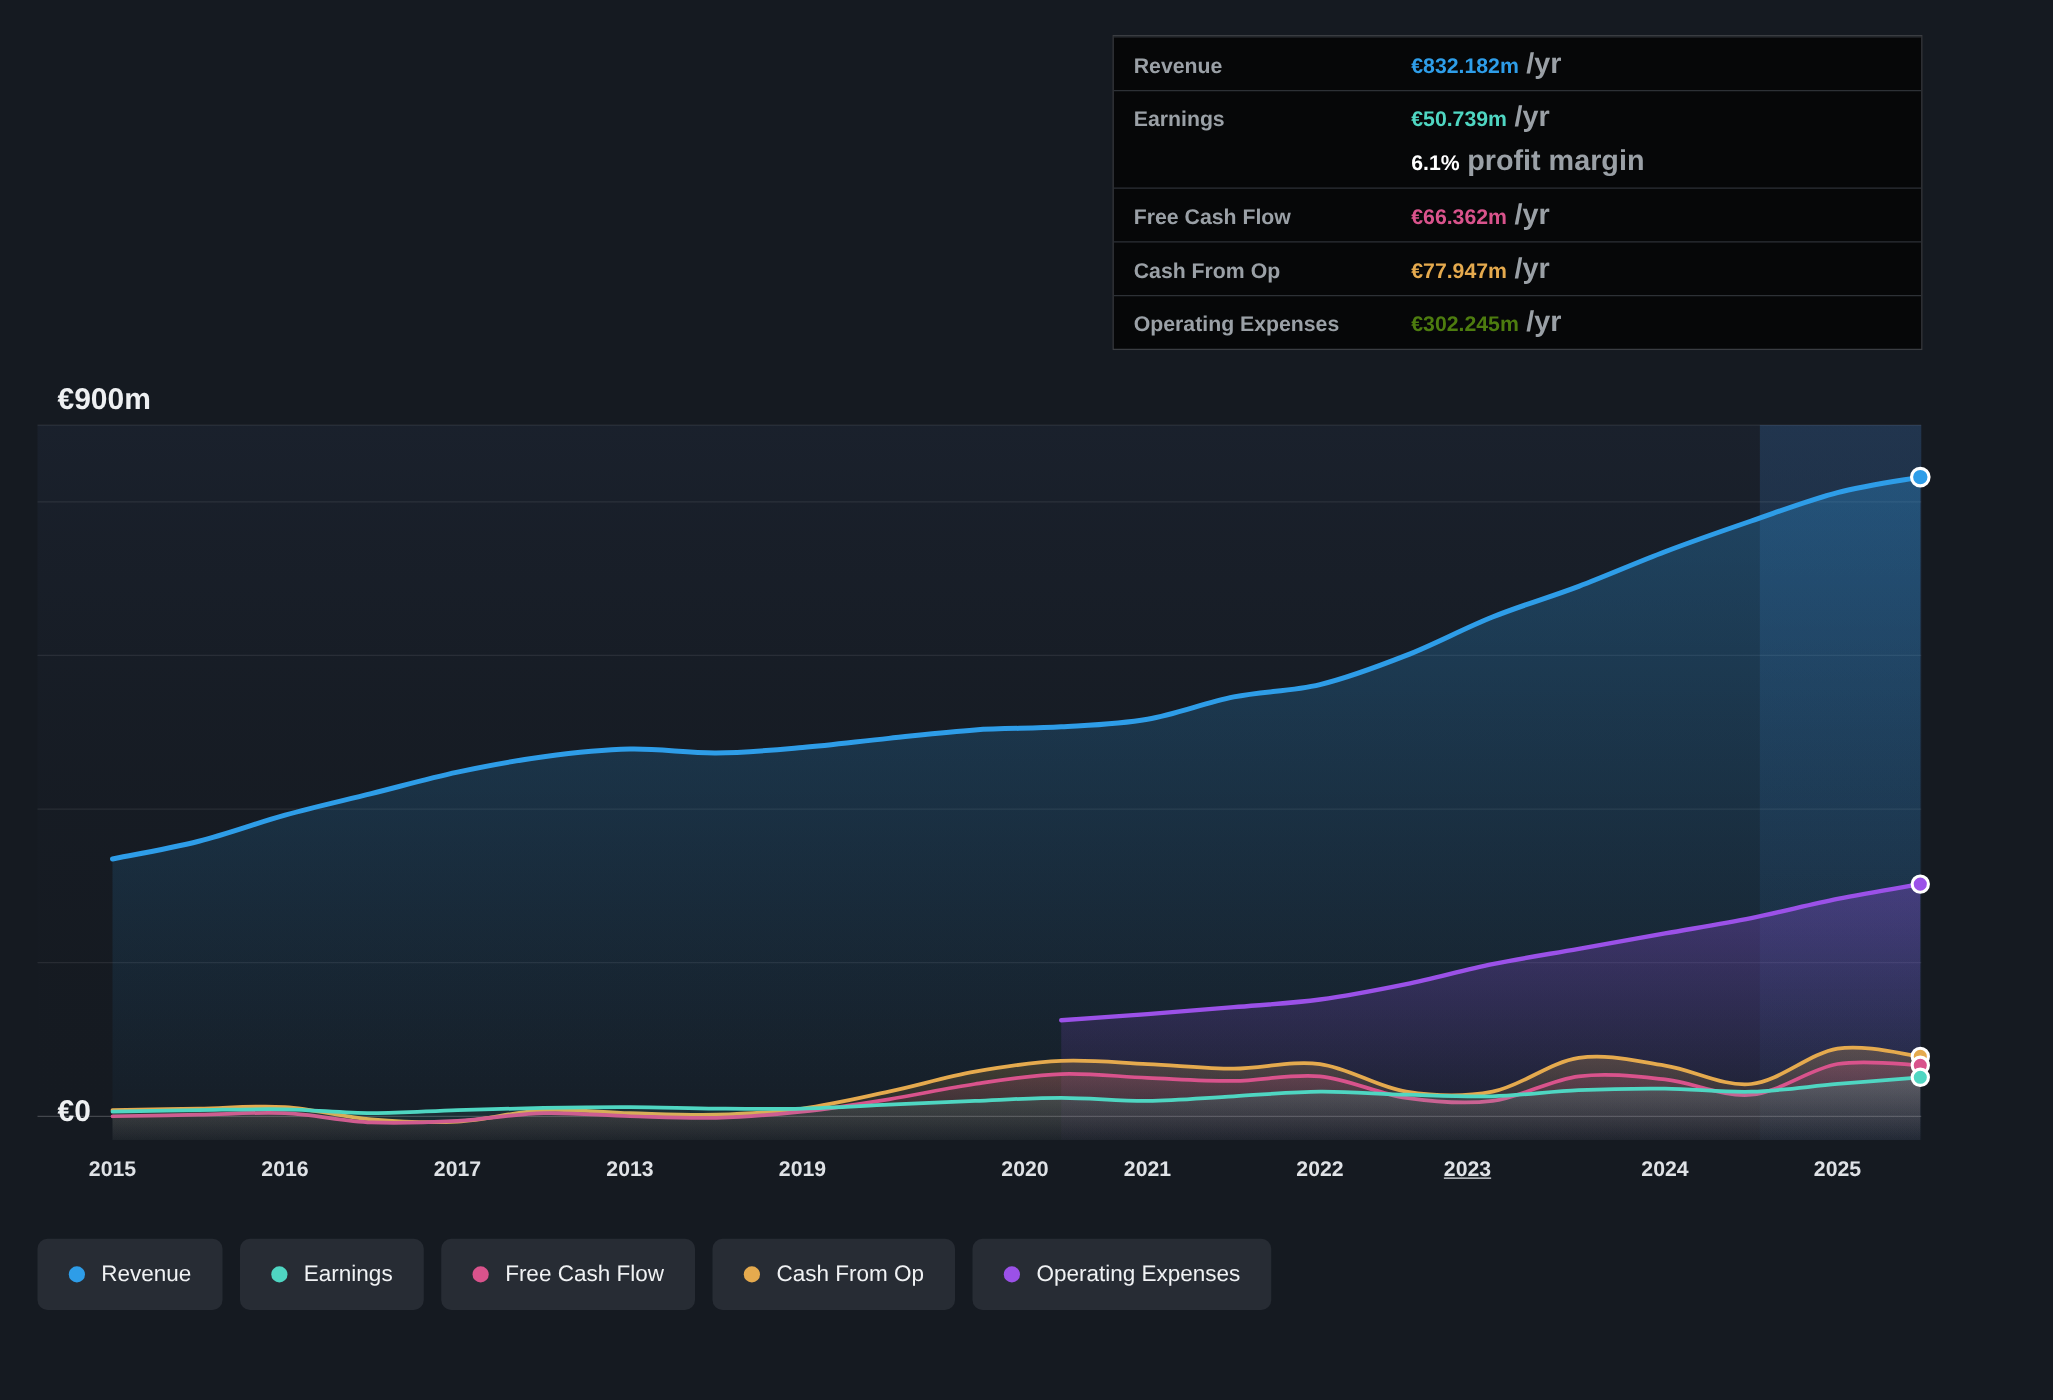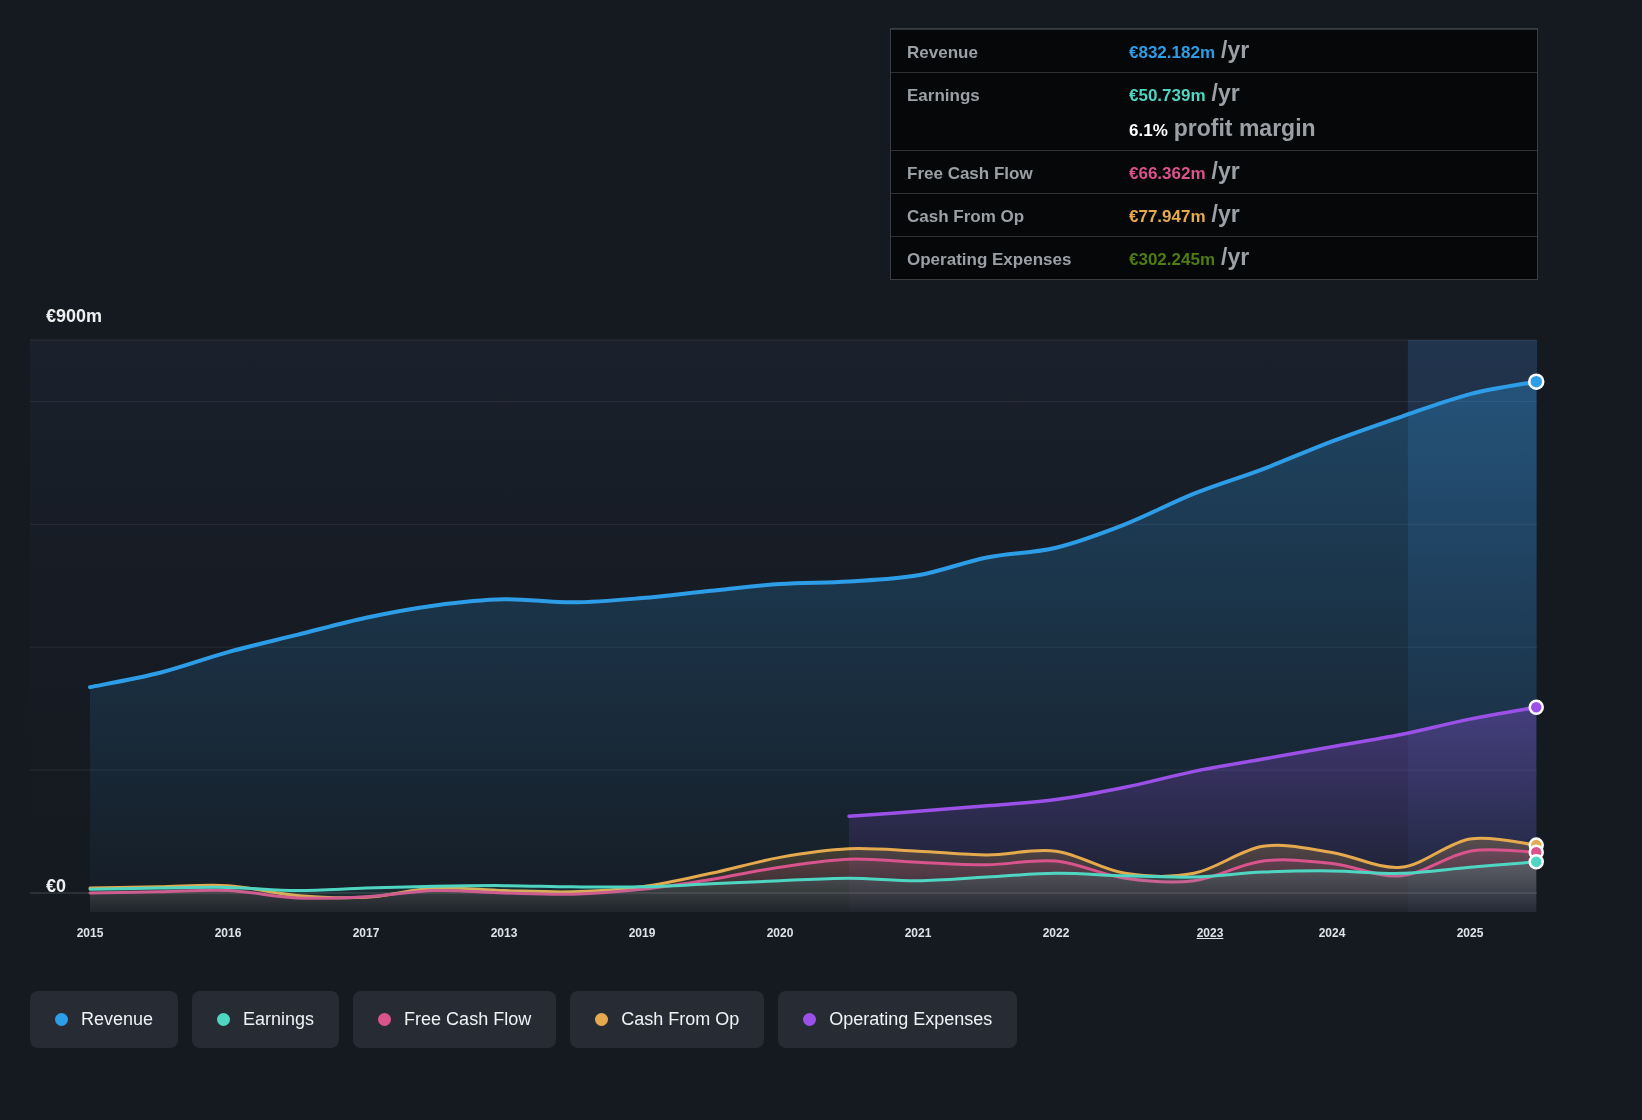--- a/index.html
+++ b/index.html
@@ -5,29 +5,29 @@
   html,body{margin:0;padding:0;background:#11151c;}
   .page{
     position:relative;width:1642px;height:1120px;overflow:hidden;
     background:#151a21;
     font-family:"Liberation Sans", sans-serif;
     -webkit-font-smoothing:antialiased;
   }
   #chart-svg{position:absolute;left:0;top:0;}
 
   
-  .y-label{position:absolute;color:#eef0f2;font-size:18px;font-weight:700;}
+  .y-label{position:absolute;color:#eef0f2;font-size:24px;font-weight:700;}
   #y-label-top{left:46px;top:306px;}
   #y-label-zero{left:46px;top:876px;}
 
   
   #x-axis{position:absolute;left:0;top:926px;width:100%;height:30px;}
   .x-tick{
     position:absolute;top:0;transform:translateX(-50%);
-    color:#dfe2e6;font-size:12px;font-weight:600;
+    color:#dfe2e6;font-size:17px;font-weight:600;
   }
 
   
   .tooltip{
     position:absolute;left:890px;top:28px;width:648px;box-sizing:border-box;
     background:#060708;border:1px solid #3a3d42;z-index:5;
   }
   .tt-title{padding:16px 16px 12px;font-size:20px;font-weight:700;color:#ffffff;}
   .tt-row{display:flex;align-items:baseline;padding:7px 16px 8px;border-top:1px solid #2d3136;}
   .tt-row.sub{border-top:none;padding-top:0;}
@@ -107,24 +107,24 @@
 
   <div class="y-label" id="y-label-top">€900m</div>
   <div class="y-label" id="y-label-zero">€0</div>
 
   <div id="x-axis">
       <div class="x-tick" style="left: 90px;">2015</div>
       <div class="x-tick" style="left: 228px;">2016</div>
       <div class="x-tick" style="left: 366px;">2017</div>
       <div class="x-tick" style="left: 504px;">2013</div>
       <div class="x-tick" style="left: 642px;">2019</div>
-      <div class="x-tick" style="left: 780px; text-align: right;">2020</div>
+      <div class="x-tick" style="left: 820px; text-align: right;">2020</div>
       <div class="x-tick" style="left: 918px;">2021</div>
       <div class="x-tick" style="left: 1056px;">2022</div>
-      <div class="x-tick" style="left: 1210px; text-decoration: underline;">2023</div>
+      <div class="x-tick" style="left: 1174px; text-decoration: underline;">2023</div>
       <div class="x-tick" style="left: 1332px;">2024</div>
       <div class="x-tick" style="left: 1470px;">2025</div>
     </div>
 
   <div class="tooltip">
     <div id="tt-rows">
         <div class="tt-row">
           <span class="tt-label">Revenue</span>
           <span class="tt-value" style="color: rgb(46, 157, 232);">€832.182m</span>
           <span class="tt-suffix">/yr</span>

